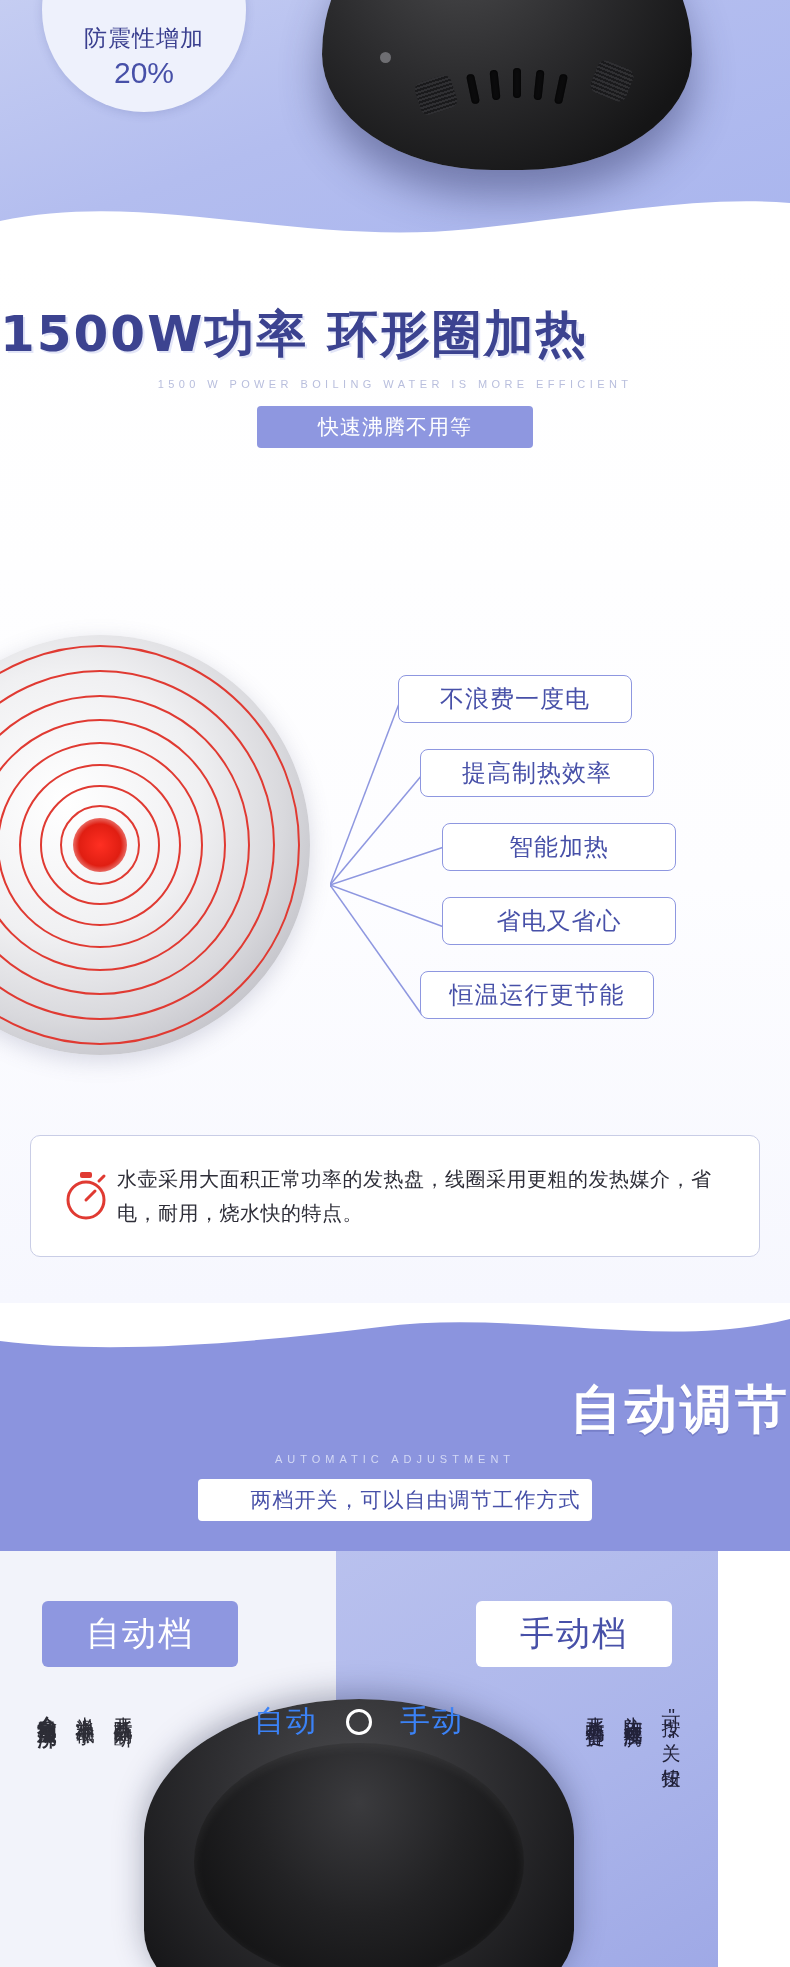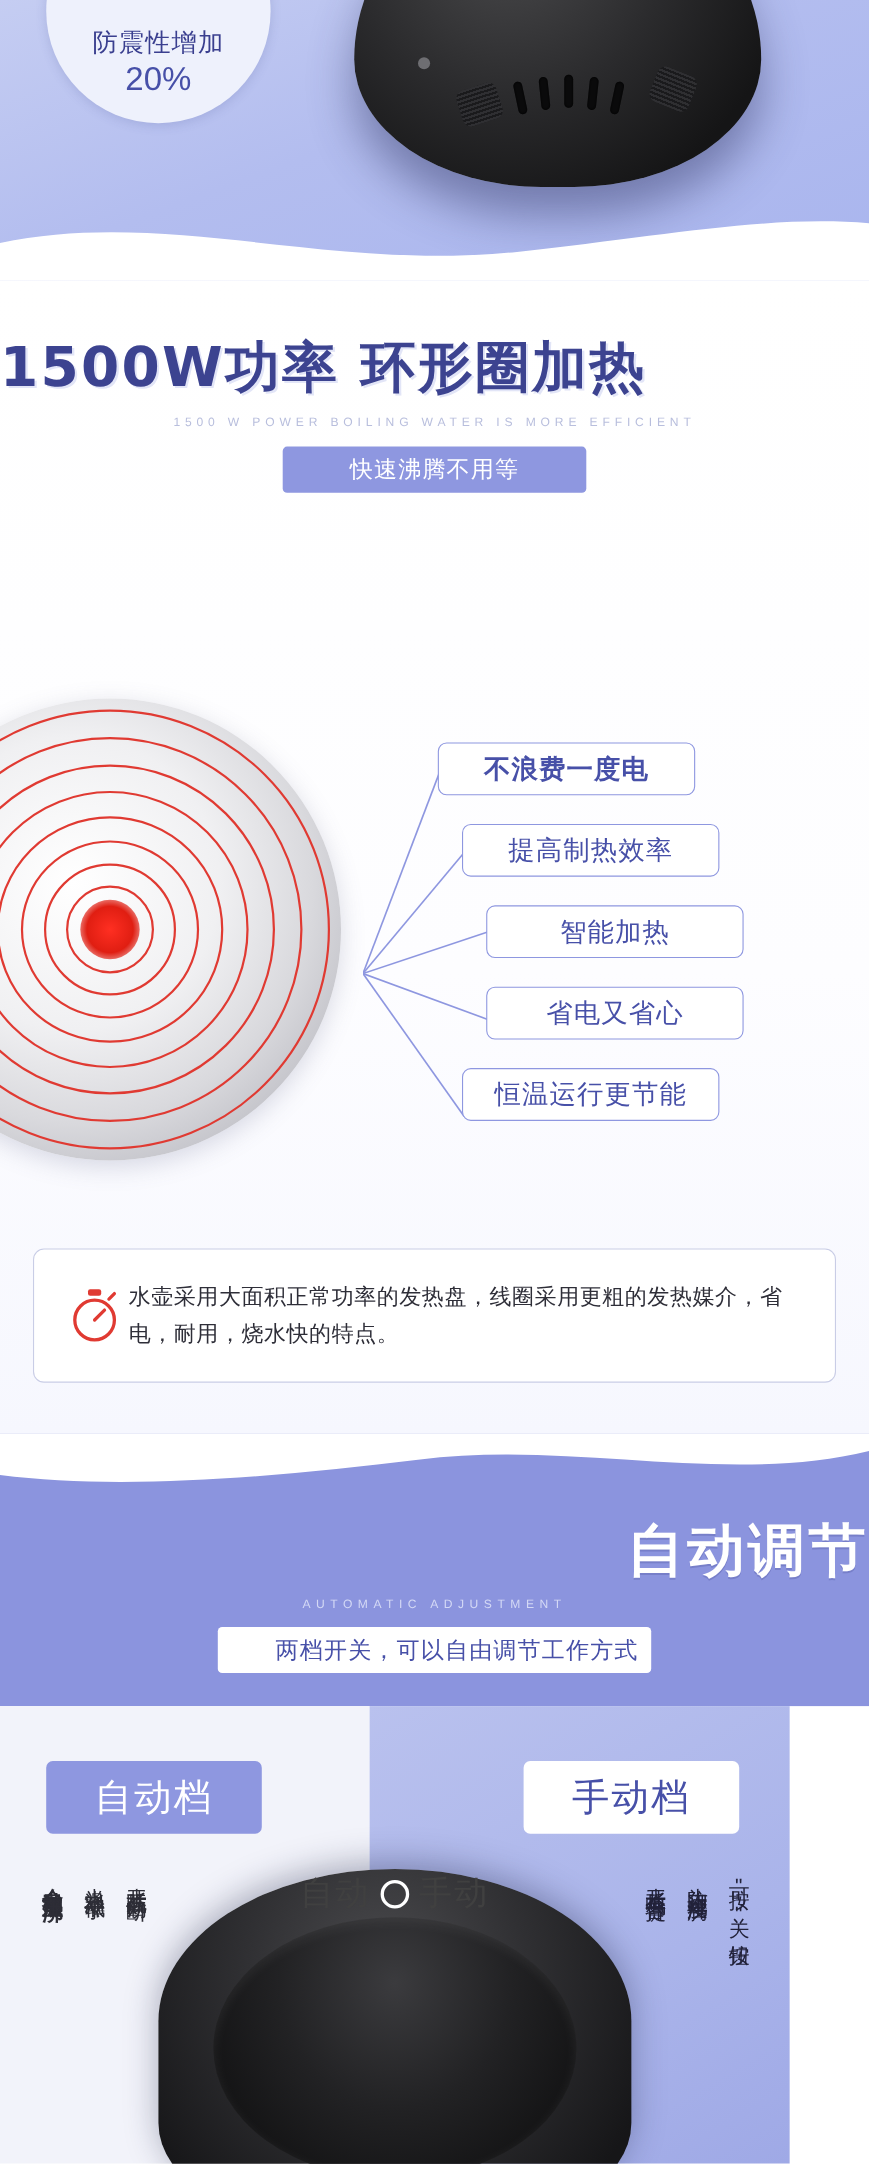--- a/index.html
+++ b/index.html
@@ -134,21 +134,21 @@
     height:48px;
     border:1.6px solid #8e97e0;
     border-radius:8px;
     background:#ffffff;
     display:flex; align-items:center; justify-content:center;
     color:#4750a8; font-size:24px;
     margin-bottom:26px;
     position:relative;
     letter-spacing:1px;
   }
-  .callout.c0 { width:234px; margin-left:0;font-weight:bold; }
+  .callout.c0 { width:234px; margin-left:0; }
   .callout.c1 { width:234px; margin-left:22px; }
   .callout.c2 { width:234px; margin-left:44px; }
   .callout.c3 { width:234px; margin-left:44px; }
   .callout.c4 { width:234px; margin-left:22px; }
   .lead-lines { position:absolute; left:330px; top:400px; width:200px; height:440px; }
 
   
   .note-box {
     position:absolute; left:30px; top:880px;
     width:730px; height:122px;
@@ -250,22 +250,22 @@
   }
   .base-inner {
     position:absolute; left:50%; top:44px; transform:translateX(-50%);
     width:330px; height:238px;
     border-radius:50%;
     background:radial-gradient(ellipse at 50% 25%, #3b3b3e 0%, #222224 45%, #111112 85%);
     box-shadow:inset 0 3px 12px rgba(255,255,255,.08);
   }
   .switch-label {
     position:absolute; left:50%; top:150px; transform:translateX(-50%);
-    display:flex; align-items:center; gap:9px;
-    color:#404040; font-size:30px; letter-spacing:2px;
+    display:flex; align-items:center; gap:28px;
+    color:#3b82f6; font-size:30px; letter-spacing:2px;
     white-space:nowrap; z-index:7;
   }
   .switch-knob {
     width:26px; height:26px; border-radius:50%;
     border:3px solid #fff; display:inline-block;
   }
 </style>
 </head>
 <body>
 

